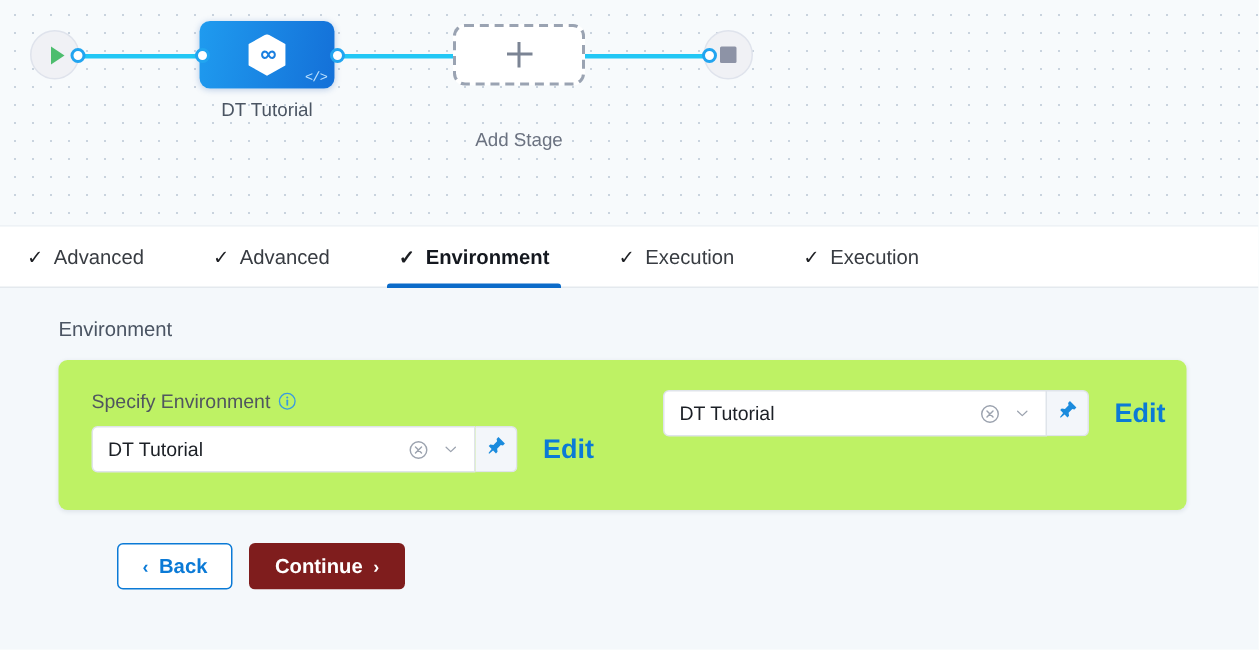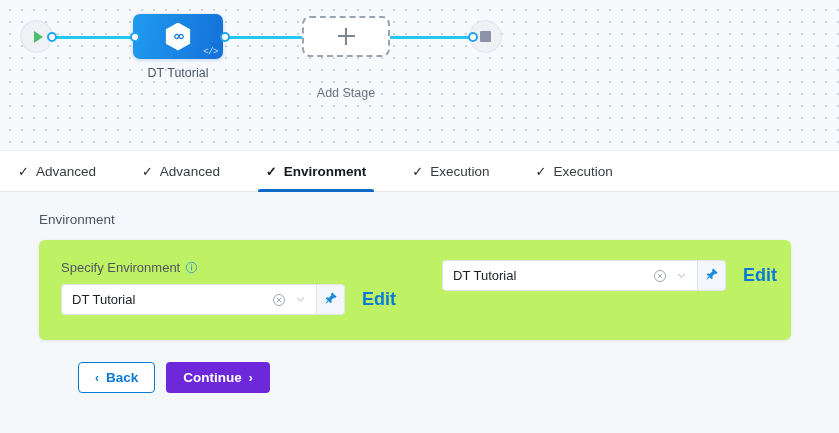--- a/index.html
+++ b/index.html
@@ -311,21 +311,21 @@
     font-weight: bold;
     cursor: pointer;
     border: 1px solid transparent;
   }
   .btn-secondary {
     background: #ffffff;
     border-color: #0b7ad6;
     color: #0b7ad6;
   }
   .btn-primary {
-    background: #6d28d9;
+    background: #7f1d1d;
     color: #ffffff;
   }
   .chev { font-size: 12px; line-height: 1; }
 </style>
 </head>
 <body>
 
 <div id="app">
 
   <div class="canvas">

